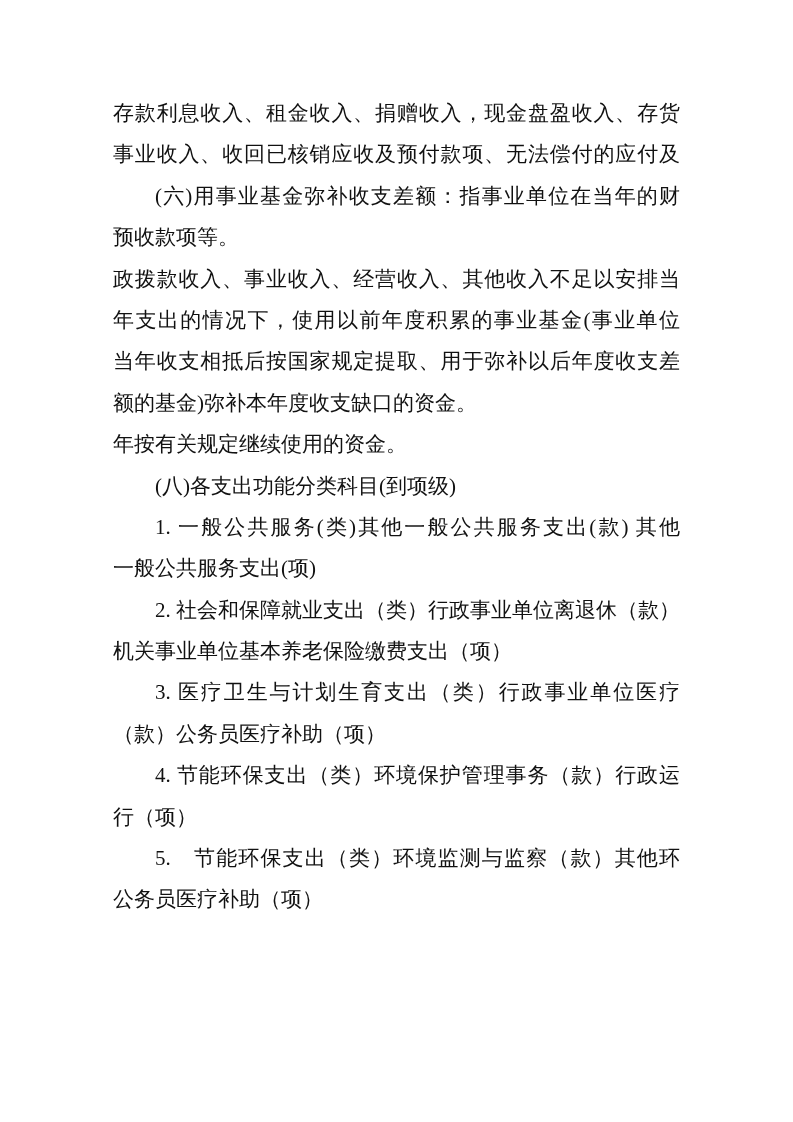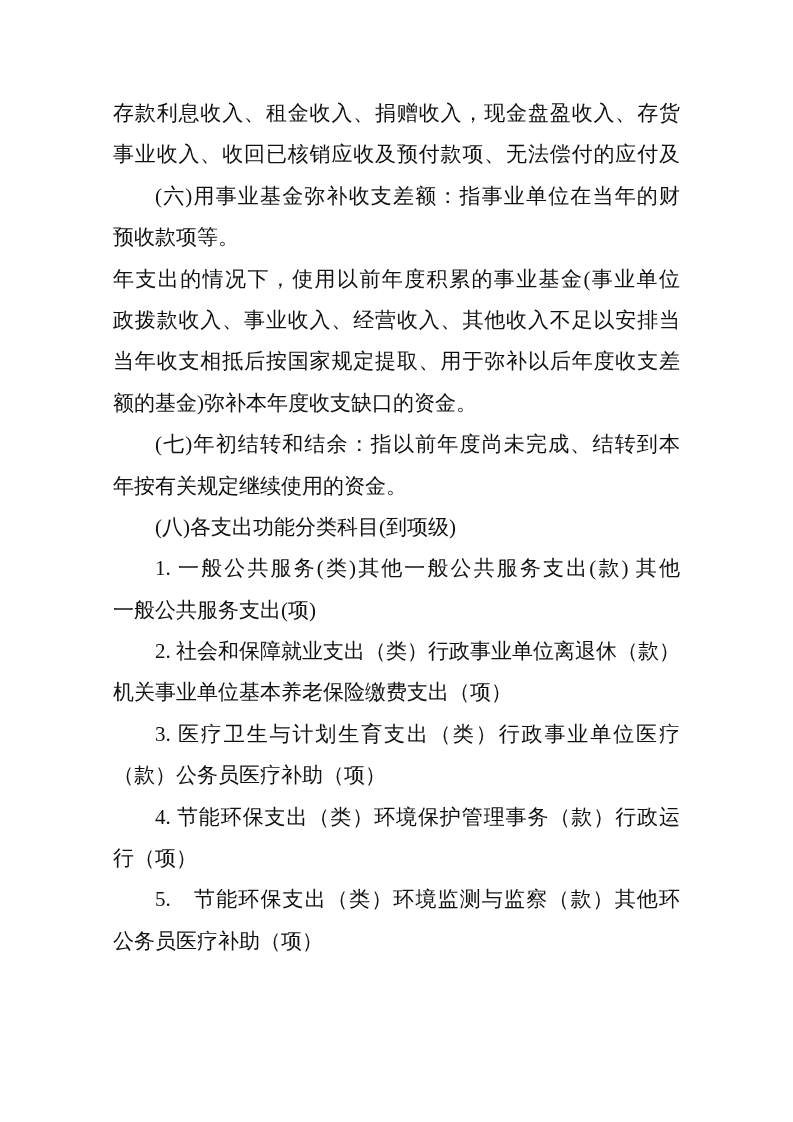--- a/index.html
+++ b/index.html
@@ -39,25 +39,24 @@
   </style>
 </head>
 <body>
 
 <div class="page">
   <div class="text-block">
     <div class="line j">存款利息收入、租金收入、捐赠收入，现金盘盈收入、存货</div>
     <div class="line j">事业收入、收回已核销应收及预付款项、无法偿付的应付及</div>
     <div class="line j ind">(六)用事业基金弥补收支差额：指事业单位在当年的财</div>
     <div class="line">预收款项等。</div>
+    <div class="line j">政拨款收入、事业收入、经营收入、其他收入不足以安排当</div>
     <div class="line j">年支出的情况下，使用以前年度积累的事业基金(事业单位</div>
-    <div class="line j">政拨款收入、事业收入、经营收入、其他收入不足以安排当</div>
     <div class="line j">当年收支相抵后按国家规定提取、用于弥补以后年度收支差</div>
     <div class="line">额的基金)弥补本年度收支缺口的资金。</div>
-    <div class="line j ind">(七)年初结转和结余：指以前年度尚未完成、结转到本</div>
     <div class="line">年按有关规定继续使用的资金。</div>
     <div class="line ind">(八)各支出功能分类科目(到项级)</div>
     <div class="line j ind">1. 一般公共服务(类)其他一般公共服务支出(款) 其他</div>
     <div class="line">一般公共服务支出(项)</div>
     <div class="line j ind">2. 社会和保障就业支出（类）行政事业单位离退休（款）</div>
     <div class="line">机关事业单位基本养老保险缴费支出（项）</div>
     <div class="line j ind">3. 医疗卫生与计划生育支出（类）行政事业单位医疗</div>
     <div class="line">（款）公务员医疗补助（项）</div>
     <div class="line j ind">4. 节能环保支出（类）环境保护管理事务（款）行政运</div>
     <div class="line">行（项）</div>

